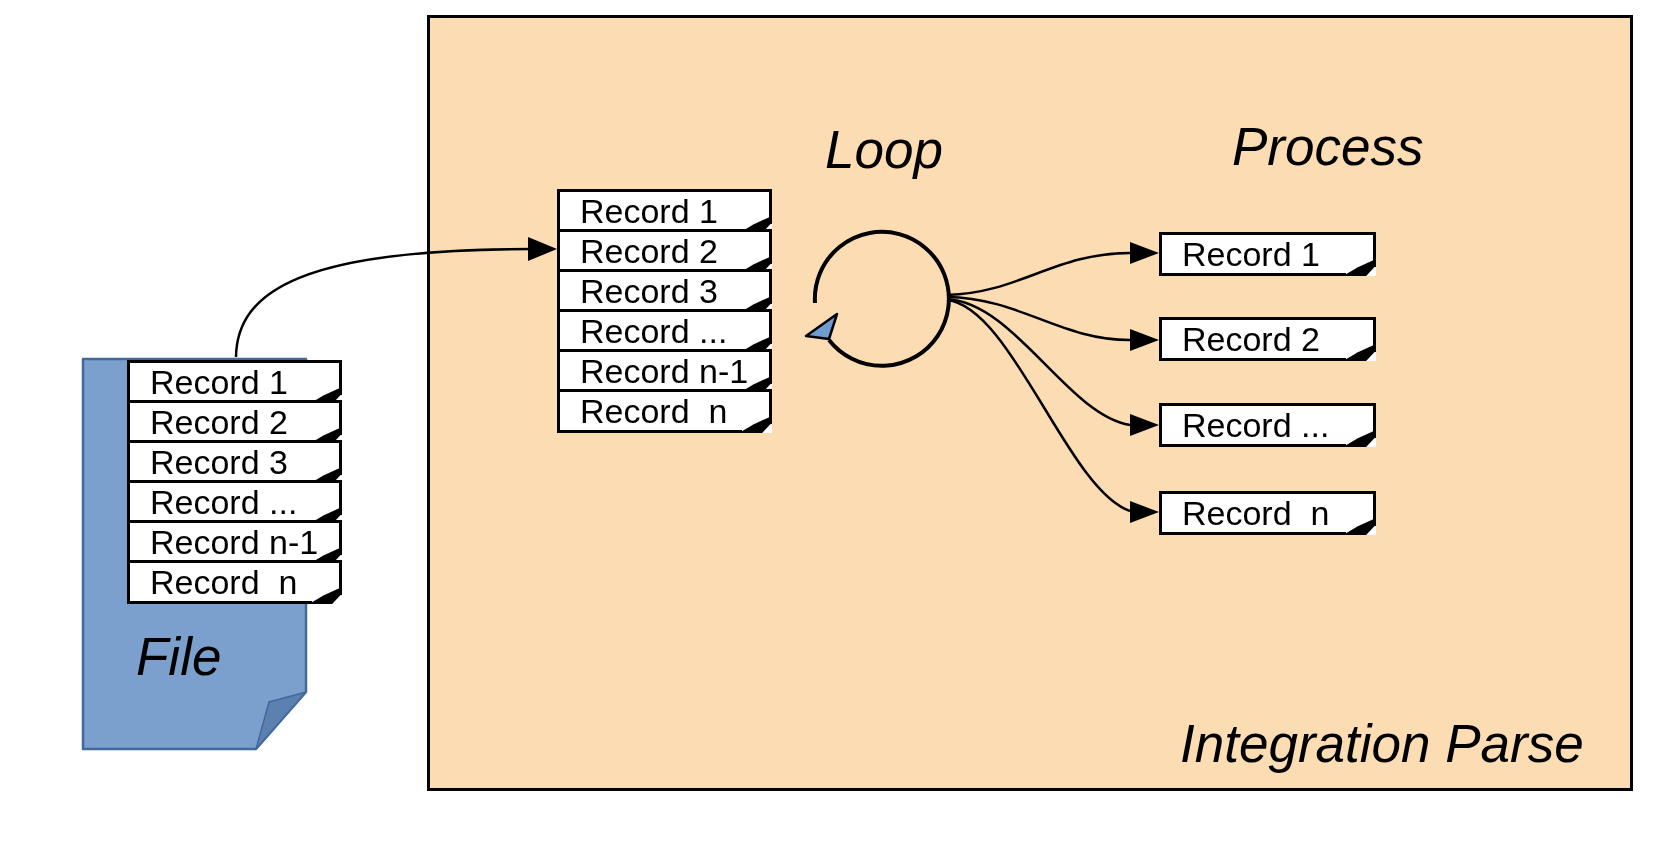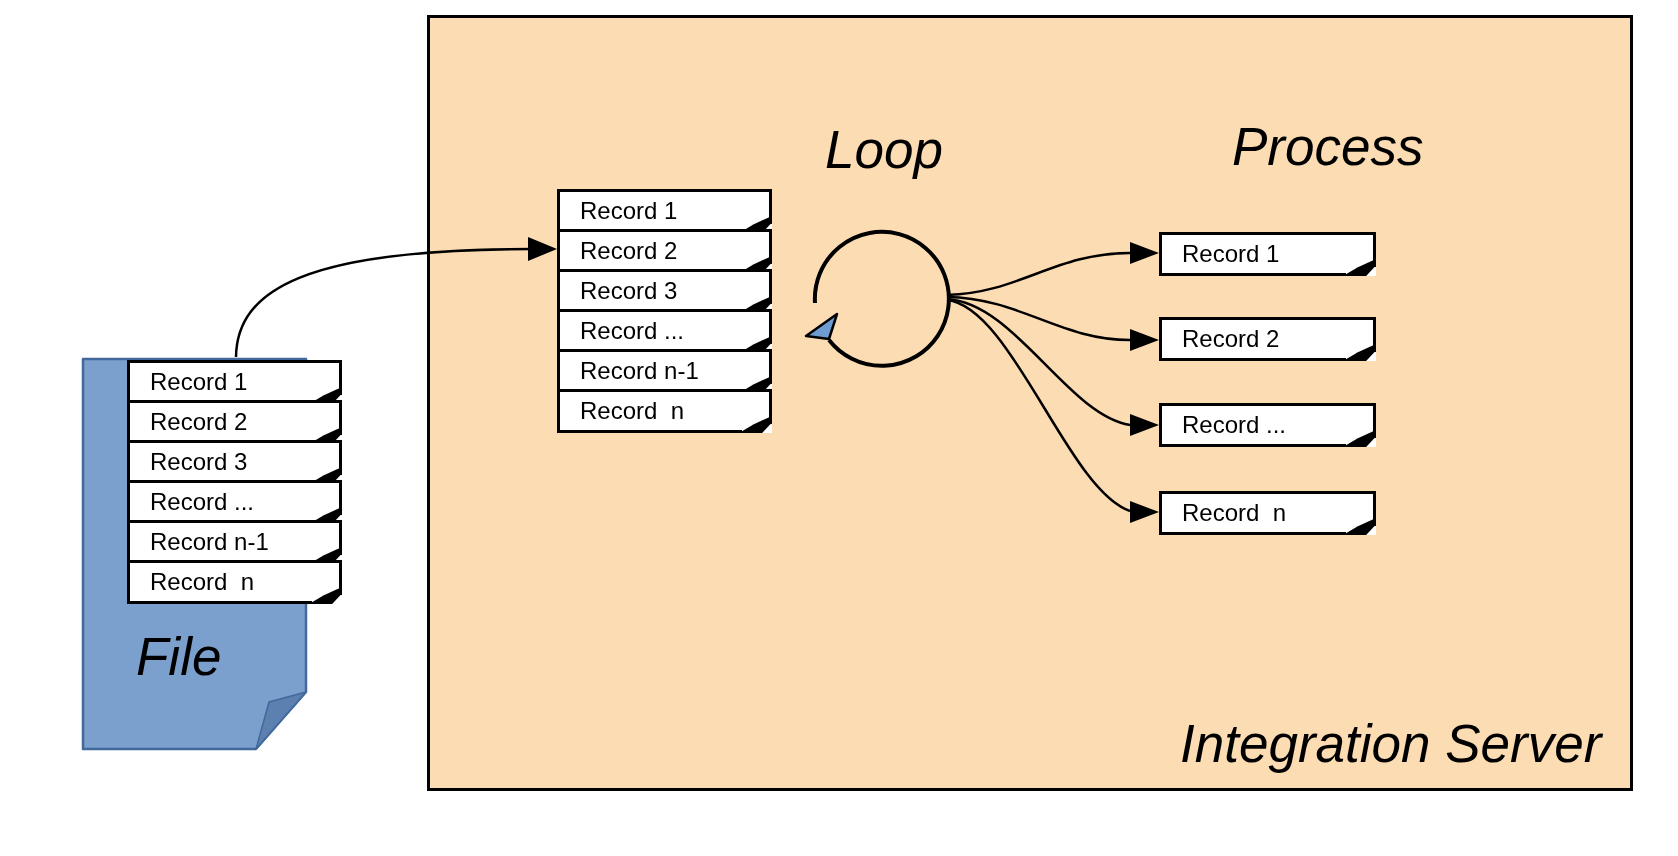--- a/index.html
+++ b/index.html
@@ -23,21 +23,21 @@
     box-sizing:border-box;display:flex;align-items:center;padding-left:20px;
   }
   .record::before{
     content:"";position:absolute;right:-3px;bottom:-3px;width:30px;height:9px;background:#fff;
   }
   .record::after{
     content:"";position:absolute;right:-3px;bottom:-3px;width:33px;height:17px;background:#000;
     -webkit-clip-path:polygon(0 100%,45% 48%,100% 0,100% 38%,70% 100%);
     clip-path:polygon(0 100%,45% 48%,100% 0,100% 38%,70% 100%);
   }
-  .record-label{font-size:24px;line-height:1;white-space:pre;}
+  .record-label{font-size:34px;line-height:1;white-space:pre;}
   .big-label{position:absolute;font-size:53px;line-height:1.1;white-space:pre;font-style:italic;}
 </style>
 </head>
 <body>
 
 <div class="canvas">
 
   <div class="server-box"></div>
 
   <svg class="diagram-svg" viewBox="0 0 1678 856">
@@ -57,21 +57,21 @@
     <path class="flow-line" d="M 947 300 C 1012 307 1068 490 1130 511"></path>
     <polygon class="arrow-head" points="1159,253 1130,242 1130,264"></polygon>
     <polygon class="arrow-head" points="1159,340 1130,329 1130,351"></polygon>
     <polygon class="arrow-head" points="1159,425 1130,414 1130,436"></polygon>
     <polygon class="arrow-head" points="1159,512 1130,501 1130,523"></polygon>
   </svg>
 
   <div class="big-label" style="left:825px;top:121px;"><span>Loop</span></div>
   <div class="big-label" style="left:1192px;top:118px;margin-left:40px;"><span>Process</span></div>
   <div class="big-label" style="left:104px;top:628px;margin-left:32px;"><span>File</span></div>
-  <div class="big-label" style="left:1180px;top:715px;"><span>Integration Server</span></div>
+  <div class="big-label" style="left:1180px;top:715px;"><span>Integration Parse</span></div>
 
   <div class="record" style="left:127px;top:360px;">
     <span class="record-label">Record 1</span>
     </div>
   <div class="record" style="left:127px;top:400px;">
     <span class="record-label">Record 2</span>
     </div>
   <div class="record" style="left:127px;top:440px;">
     <span class="record-label">Record 3</span>
     </div>

